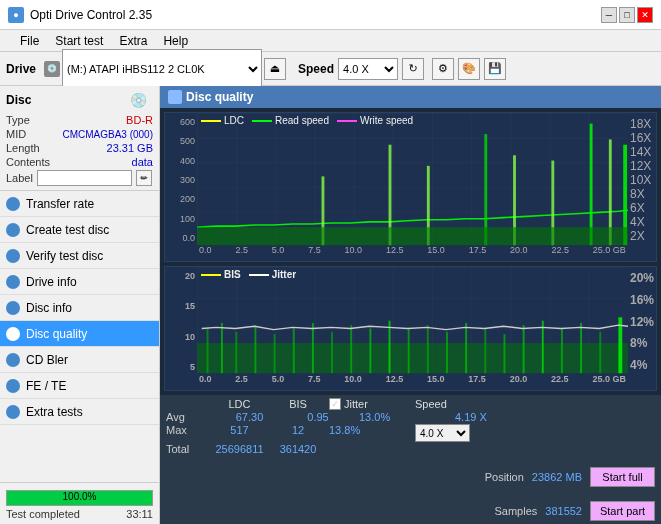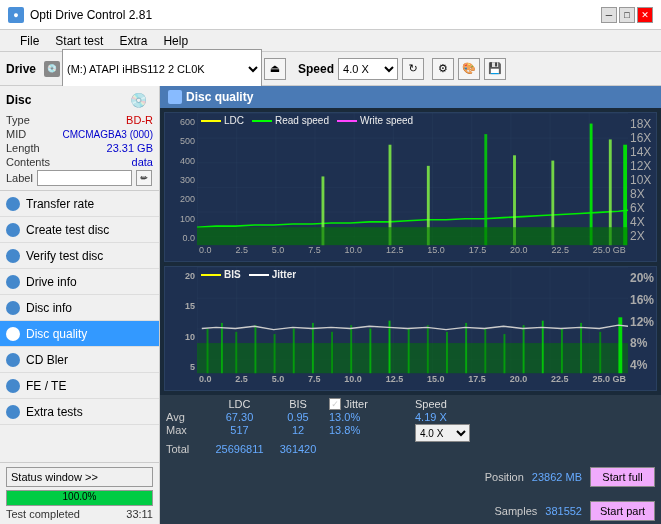--- a/index.html
+++ b/index.html
@@ -330,21 +330,21 @@
 
   </style>
 </head>
 <body>
 
 <div class="title-bar">
   <div class="title-bar-left">
     <div class="title-bar-icon">
       <span style="color:white;font-size:9px;">●</span>
     </div>
-    <span>Opti Drive Control 2.81</span>
+    <span>Opti Drive Control 2.35</span>
   </div>
   <div class="title-controls">
     <button class="title-btn">─</button>
     <button class="title-btn">□</button>
     <button class="title-btn close">✕</button>
   </div>
 </div>
 
 <div class="menu-bar">
   <span class="menu-item">File</span>
@@ -439,21 +439,20 @@
     <div class="nav-item">
       <div class="nav-icon blue"></div>
       <span>FE / TE</span>
     </div>
     <div class="nav-item">
       <div class="nav-icon blue"></div>
       <span>Extra tests</span>
     </div>
 
     <div class="status-section">
-      <button class="status-btn">Status window &gt;&gt;</button>
       <div class="progress-bar-container">
         <div class="progress-bar-fill" style="width:100%;"></div>
         <span class="progress-text">100.0%</span>
       </div>
       <div class="status-row">
         <span class="status-text">Test completed</span>
         <span class="status-time">33:11</span>
       </div>
     </div>
   </div>
@@ -631,21 +630,21 @@
         <div style="display:grid;grid-template-columns:40px 55px 50px 80px 50px;gap:0 6px;color:#ccc;">
           <span></span>
           <span style="color:#ddd;text-align:center;">LDC</span>
           <span style="color:#ddd;text-align:center;">BIS</span>
           <div style="display:flex;align-items:center;gap:3px;">
             <div class="jitter-check">✓</div>
             <span style="color:#ddd;">Jitter</span>
           </div>
           <span style="color:#ddd;">Speed</span>
         </div>
-        <div style="display:grid;grid-template-columns:40px 55px 50px 80px 50px;gap:0 6px;color:#ccc;">
+        <div style="display:grid;grid-template-columns:40px 55px 50px 80px 50px;gap:0 16px;color:#ccc;">
           <span>Avg</span>
           <span style="color:#66aaff;text-align:center;">67.30</span>
           <span style="color:#66aaff;text-align:center;">0.95</span>
           <span style="color:#66aaff;">13.0%</span>
           <span style="color:#66aaff;">4.19 X</span>
         </div>
         <div style="display:grid;grid-template-columns:40px 55px 50px 80px 70px;gap:0 6px;color:#ccc;">
           <span>Max</span>
           <span style="color:#66aaff;text-align:center;">517</span>
           <span style="color:#66aaff;text-align:center;">12</span>

